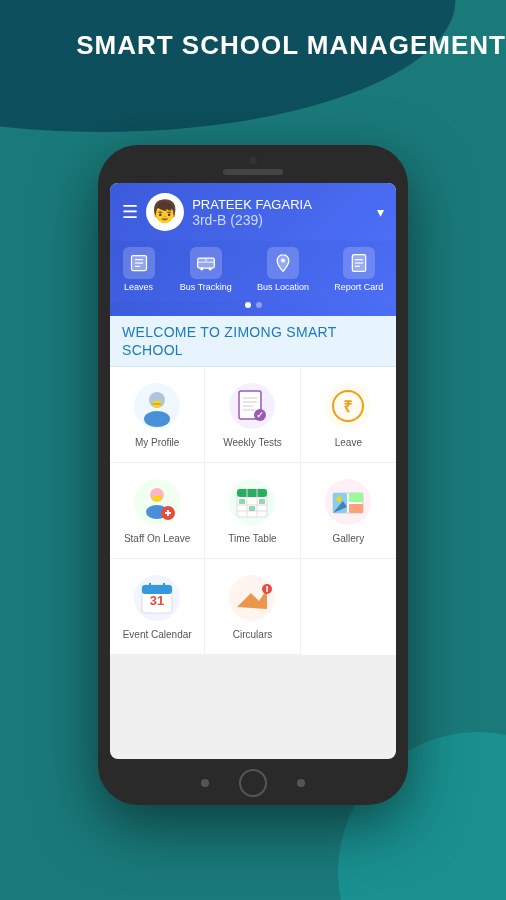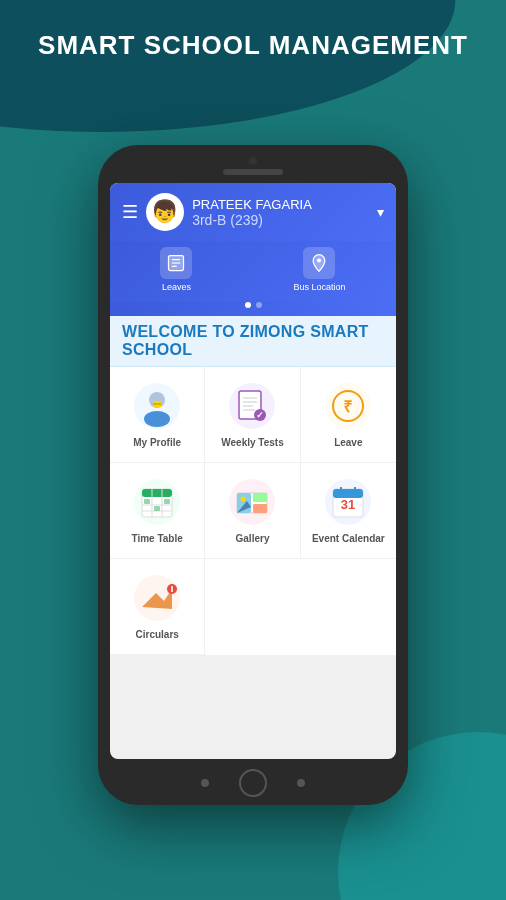--- a/index.html
+++ b/index.html
@@ -29,21 +29,21 @@
       border-radius: 50%;
       transform: translate(40%, 40%);
       z-index: 0;
     }
 
     
     .app-title {
       position: absolute;
       top: 30px;
       left: 0; right: 0;
-      text-align: center;
+      text-align: right;
       z-index: 2;
     }
     .app-title h1 {
       color: white;
       font-size: 26px;
       font-weight: 900;
       line-height: 1.2;
       text-transform: uppercase;
       letter-spacing: 1px;
     }
@@ -174,22 +174,22 @@
     .dot.active { background: white; }
 
     
     .welcome-banner {
       background: #e8f4fd;
       padding: 7px 12px;
       border-bottom: 1px solid #d0e8f5;
     }
     .welcome-text {
       color: #1a7abf;
-      font-size: 16px;
-      font-weight: 700;
+      font-size: 14px;
+      font-weight: 400;
       letter-spacing: 0.3px;
     }
 
     
     .grid {
       display: grid;
       grid-template-columns: repeat(3, 1fr);
       background: white;
     }
     .grid-item {
@@ -208,21 +208,21 @@
       width: 50px; height: 50px;
       display: flex;
       align-items: center;
       justify-content: center;
       font-size: 36px;
     }
     .grid-label {
       font-size: 10px;
       color: #555;
       text-align: left;
-      font-weight: 700;
+      font-weight: 400;
     }
 
     
     .phone-bottom {
       height: 48px;
       display: flex;
       align-items: center;
       justify-content: center;
       gap: 30px;
     }
@@ -280,27 +280,50 @@
           <svg width="20" height="20" viewBox="0 0 24 24" fill="white">
             <rect x="3" y="3" width="18" height="18" rx="2" fill="rgba(255,255,255,0.3)" stroke="white" stroke-width="1.5"></rect>
             <line x1="7" y1="8" x2="17" y2="8" stroke="white" stroke-width="1.5"></line>
             <line x1="7" y1="12" x2="17" y2="12" stroke="white" stroke-width="1.5"></line>
             <line x1="7" y1="16" x2="13" y2="16" stroke="white" stroke-width="1.5"></line>
           </svg>
         </div>
         <span class="nav-label">Leaves</span>
       </div>
       <div class="nav-item">
+        <div class="nav-icon icon-bus">
+          <svg width="20" height="20" viewBox="0 0 24 24" fill="white">
+            <rect x="2" y="6" width="20" height="12" rx="2" fill="rgba(255,255,255,0.3)" stroke="white" stroke-width="1.5"></rect>
+            <circle cx="7" cy="19" r="2" fill="white"></circle>
+            <circle cx="17" cy="19" r="2" fill="white"></circle>
+            <line x1="2" y1="11" x2="22" y2="11" stroke="white" stroke-width="1"></line>
+            <line x1="12" y1="6" x2="12" y2="11" stroke="white" stroke-width="1"></line>
+          </svg>
+        </div>
+        <span class="nav-label">Bus Tracking</span>
+      </div>
+      <div class="nav-item">
         <div class="nav-icon icon-location">
           <svg width="20" height="20" viewBox="0 0 24 24" fill="white">
             <path d="M12 2C8.13 2 5 5.13 5 9c0 5.25 7 13 7 13s7-7.75 7-13c0-3.87-3.13-7-7-7z" fill="rgba(255,255,255,0.3)" stroke="white" stroke-width="1.5"></path>
             <circle cx="12" cy="9" r="2.5" fill="white"></circle>
           </svg>
         </div>
         <span class="nav-label">Bus Location</span>
+      </div>
+      <div class="nav-item">
+        <div class="nav-icon icon-report">
+          <svg width="20" height="20" viewBox="0 0 24 24" fill="white">
+            <rect x="4" y="2" width="16" height="20" rx="2" fill="rgba(255,255,255,0.3)" stroke="white" stroke-width="1.5"></rect>
+            <line x1="7" y1="8" x2="17" y2="8" stroke="white" stroke-width="1.5"></line>
+            <line x1="7" y1="12" x2="17" y2="12" stroke="white" stroke-width="1.5"></line>
+            <line x1="7" y1="16" x2="13" y2="16" stroke="white" stroke-width="1.5"></line>
+          </svg>
+        </div>
+        <span class="nav-label">Report Card</span>
       </div>
     </div>
 
     <div class="dots">
       <div class="dot active"></div>
       <div class="dot"></div>
     </div>
 
     <div class="welcome-banner">
       <span class="welcome-text">WELCOME TO ZIMONG SMART SCHOOL</span>
@@ -342,20 +365,34 @@
         <div class="grid-icon">
           <svg width="46" height="46" viewBox="0 0 46 46">
             <circle cx="23" cy="23" r="23" fill="#fffbf0"></circle>
             <circle cx="23" cy="23" r="15" fill="none" stroke="#f39c12" stroke-width="2"></circle>
             <text x="23" y="29" font-size="16" fill="#f39c12" text-anchor="middle" font-weight="bold">₹</text>
           </svg>
         </div>
         <span class="grid-label">Leave</span>
       </div>
 
+      <div class="grid-item">
+        <div class="grid-icon">
+          <svg width="46" height="46" viewBox="0 0 46 46">
+            <circle cx="23" cy="23" r="23" fill="#f0fff0"></circle>
+            <circle cx="23" cy="16" r="7" fill="#ffb6c1"></circle>
+            <ellipse cx="23" cy="33" rx="11" ry="7" fill="#4a90d9"></ellipse>
+            <rect x="19" y="17" width="8" height="5" fill="#ffd700"></rect>
+            <circle cx="34" cy="34" r="7" fill="#e74c3c"></circle>
+            <line x1="31" y1="34" x2="37" y2="34" stroke="white" stroke-width="2"></line>
+            <line x1="34" y1="31" x2="34" y2="37" stroke="white" stroke-width="2"></line>
+          </svg>
+        </div>
+        <span class="grid-label">Staff On Leave</span>
+      </div>
 
       <div class="grid-item">
         <div class="grid-icon">
           <svg width="46" height="46" viewBox="0 0 46 46">
             <circle cx="23" cy="23" r="23" fill="#f0fff5"></circle>
             <rect x="8" y="10" width="30" height="28" rx="3" fill="white" stroke="#ddd" stroke-width="1"></rect>
             <rect x="8" y="10" width="30" height="8" rx="3" fill="#27ae60"></rect>
             <line x1="18" y1="10" x2="18" y2="38" stroke="#ddd" stroke-width="1"></line>
             <line x1="28" y1="10" x2="28" y2="38" stroke="#ddd" stroke-width="1"></line>
             <line x1="8" y1="26" x2="38" y2="26" stroke="#ddd" stroke-width="1"></line>

